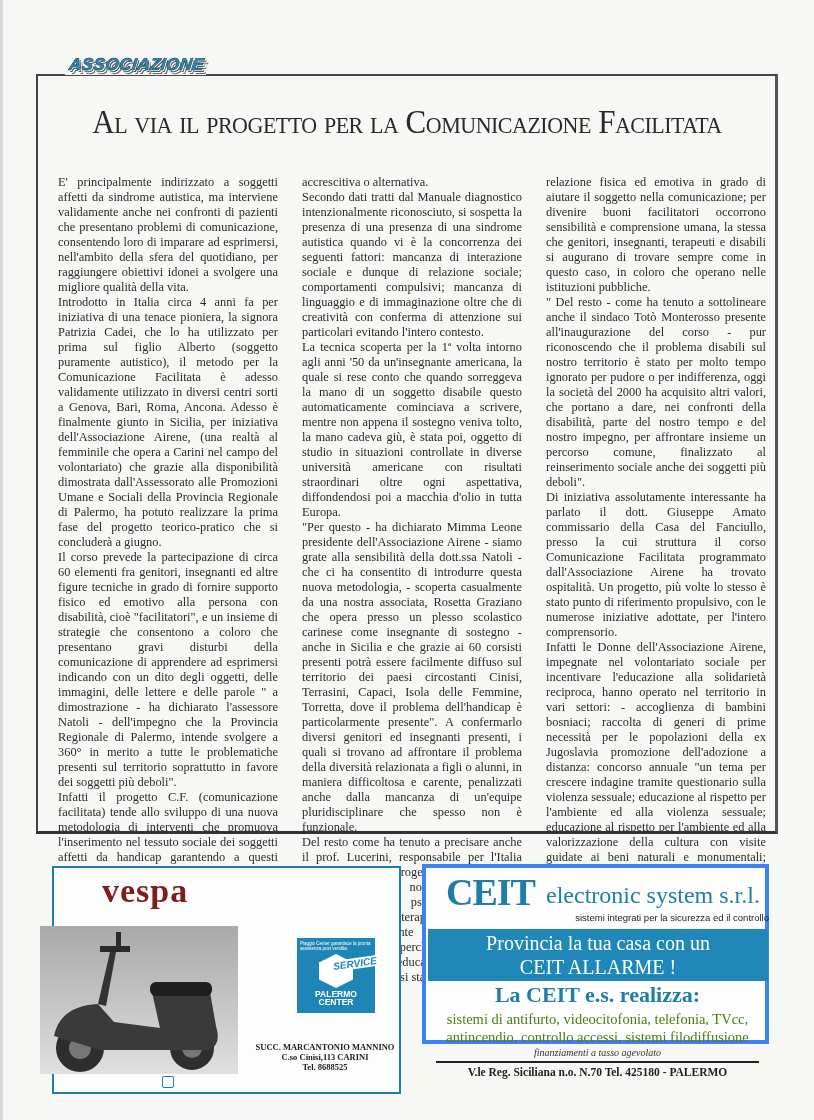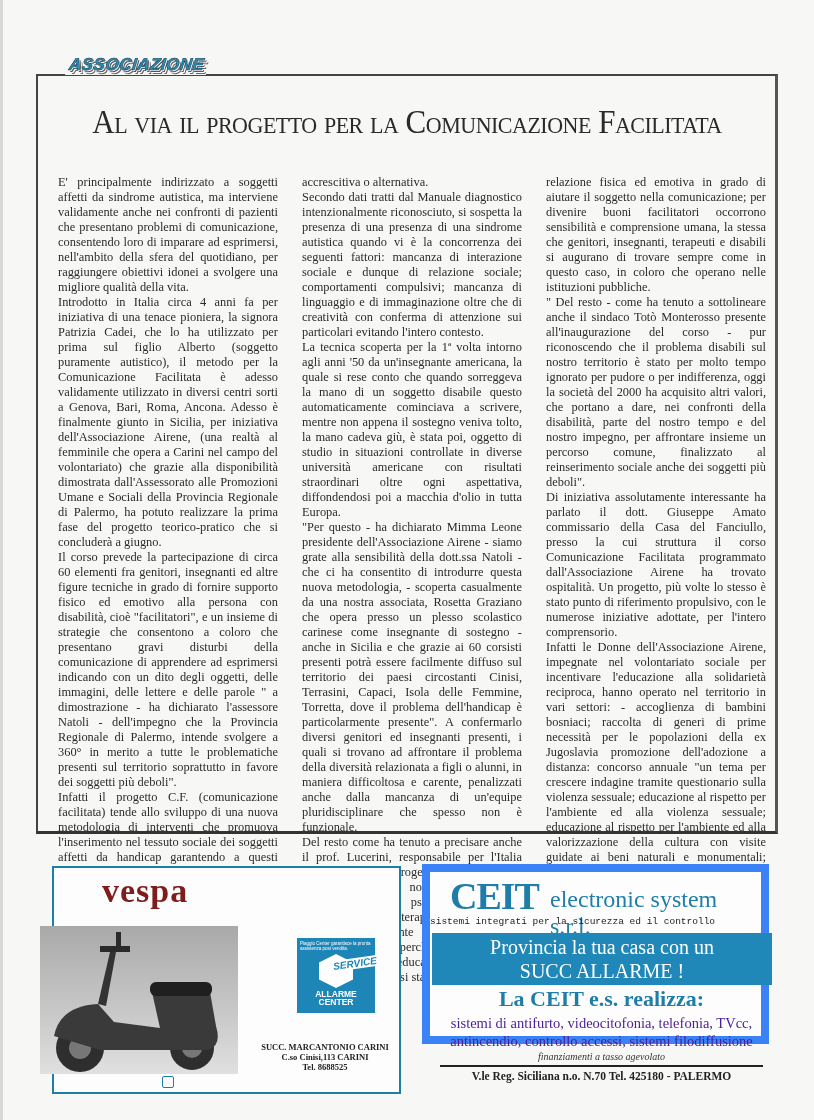--- a/index.html
+++ b/index.html
@@ -17,27 +17,27 @@
   .vespa-logo { position:absolute; left:48px; top:4px; font-family:"Liberation Serif", serif; font-weight:bold; font-size:34px; color:#7f1d1d; letter-spacing:1px; }
   .scooter-photo { position:absolute; left:-14px; top:58px; width:198px; height:148px; background:linear-gradient(180deg,#a9a9a9 0%,#c9c9c9 60%,#e0e0e0 100%); }
   .service-badge { position:absolute; left:243px; top:70px; width:78px; height:75px; background:#1e86b6; color:#fff; font-family:"Liberation Sans", sans-serif; }
   .service-badge .tiny { font-size:4.5px; line-height:5px; padding:3px 3px 0 3px; }
   .service-badge .hex { position:absolute; left:22px; top:16px; width:34px; height:34px; background:#fff; clip-path:polygon(50% 0,100% 25%,100% 75%,50% 100%,0 75%,0 25%); }
   .service-badge .svc { position:absolute; left:34px; top:20px; font-size:10px; font-weight:bold; font-style:italic; color:#1e86b6; transform:rotate(-8deg); background:#fff; padding:0 2px; }
   .service-badge .pc { position:absolute; left:0; width:78px; top:52px; text-align:center; font-size:8.5px; font-weight:bold; line-height:8px; }
   .dealer { position:absolute; left:196px; top:174px; width:150px; text-align:center; font-family:"Liberation Serif", serif; font-weight:bold; font-size:8.5px; line-height:10px; color:#222; }
   .piaggio-logo { position:absolute; left:108px; top:208px; width:10px; height:10px; border:1px solid #1d7fa6; border-radius:2px; }
   
-  .ceit-ad { position:absolute; left:422px; top:864px; width:347px; height:180px; border:8px solid #3b82f6; box-sizing:border-box; background:#fdfdfd;padding-left:15px; }
+  .ceit-ad { position:absolute; left:422px; top:864px; width:347px; height:180px; border:4px solid #3b82f6; box-sizing:border-box; background:#fdfdfd;padding-left:15px; }
   .ceit-brand { position:absolute; left:20px; top:2px; font-family:"Liberation Serif", serif; font-weight:bold; font-size:38px; color:#1f7ea9; letter-spacing:-1px; }
   .ceit-sub { position:absolute; left:120px; top:14px; font-family:"Liberation Serif", serif; font-size:24px; color:#1f7ea9; }
-  .ceit-tagline { position:absolute; left:0; width:343px; top:44px; text-align:left; font-family:Liberation Mono, monospace; font-size:9.5px; color:#222; }
+  .ceit-tagline { position:absolute; left:0; width:343px; top:44px; text-align:right; font-family:Liberation Sans, sans-serif; font-size:9.5px; color:#222; }
   .ceit-banner { position:absolute; left:2px; top:61px; width:340px; height:52px; background:#1f88b8; color:#fff; text-align:center; font-family:"Liberation Serif", serif; font-size:20px; line-height:24px; padding-top:2px; box-sizing:border-box; }
   .ceit-realizza { position:absolute; left:0; width:343px; top:114px; text-align:center; font-family:"Liberation Serif", serif; font-weight:bold; font-size:22px; color:#1f7ea9; }
-  .ceit-services { position:absolute; left:4px; width:335px; top:142px; text-align:center; font-size:14.5px; line-height:18px; color:#4c1d95; }
+  .ceit-services { position:absolute; left:4px; width:335px; top:142px; text-align:center; font-size:14.5px; line-height:18px; color:#4d7c0f; }
   .ceit-finance { position:absolute; left:0; width:343px; top:179px; text-align:center; font-style:italic; font-size:10px; color:#333; }
   .ceit-rule { position:absolute; left:10px; width:323px; top:193px; border-top:2px solid #222; }
   .ceit-address { position:absolute; left:0; width:343px; top:198px; text-align:center; font-weight:bold; font-size:11.5px; color:#222; }
 </style>
 </head>
 <body>
 
 <div class="scan-edge"></div>
 
 <div class="article-box"></div>
@@ -79,36 +79,36 @@
       <rect x="110" y="56" width="62" height="14" rx="6" fill="#1f1f1f"></rect>
       <path d="M58 78 L70 26 L76 26 L66 80 Z" fill="#333"></path>
       <rect x="60" y="20" width="30" height="6" fill="#2a2a2a"></rect>
       <rect x="76" y="6" width="5" height="18" fill="#2a2a2a"></rect>
     </svg>
   </div>
   <div class="service-badge">
     <div class="tiny">Piaggio Center garantisce la pronta assistenza post vendita.</div>
     <div class="hex"></div>
     <div class="svc">SERVICE</div>
-    <div class="pc">ALLARME CENTER</div>
+    <div class="pc">PALERMO CENTER</div>
   </div>
   <div class="dealer">
-    <div>SUCC. MARCANTONIO CARINI</div>
+    <div>SUCC. MARCANTONIO MANNINO</div>
     <div>C.so Cinisi,113 CARINI</div>
     <div>Tel. 8688525</div>
   </div>
   <div class="piaggio-logo"></div>
 </div>
 
 <div class="ceit-ad">
   <div class="ceit-brand">CEIT</div>
   <div class="ceit-sub">electronic system s.r.l.</div>
   <div class="ceit-tagline">sistemi integrati per la sicurezza ed il controllo</div>
   <div class="ceit-banner">
     <div>Provincia la tua casa con un</div>
-    <div>SUCC ALLARME !</div>
+    <div>CEIT ALLARME !</div>
   </div>
   <div class="ceit-realizza">La CEIT e.s. realizza:</div>
   <div class="ceit-services">sistemi di antifurto, videocitofonia, telefonia, TVcc, antincendio, controllo accessi, sistemi filodiffusione</div>
   <div class="ceit-finance">finanziamenti a tasso agevolato</div>
   <div class="ceit-rule"></div>
   <div class="ceit-address">V.le Reg. Siciliana n.o. N.70 Tel. 425180 - PALERMO</div>
 </div>
 
 </body></html>

